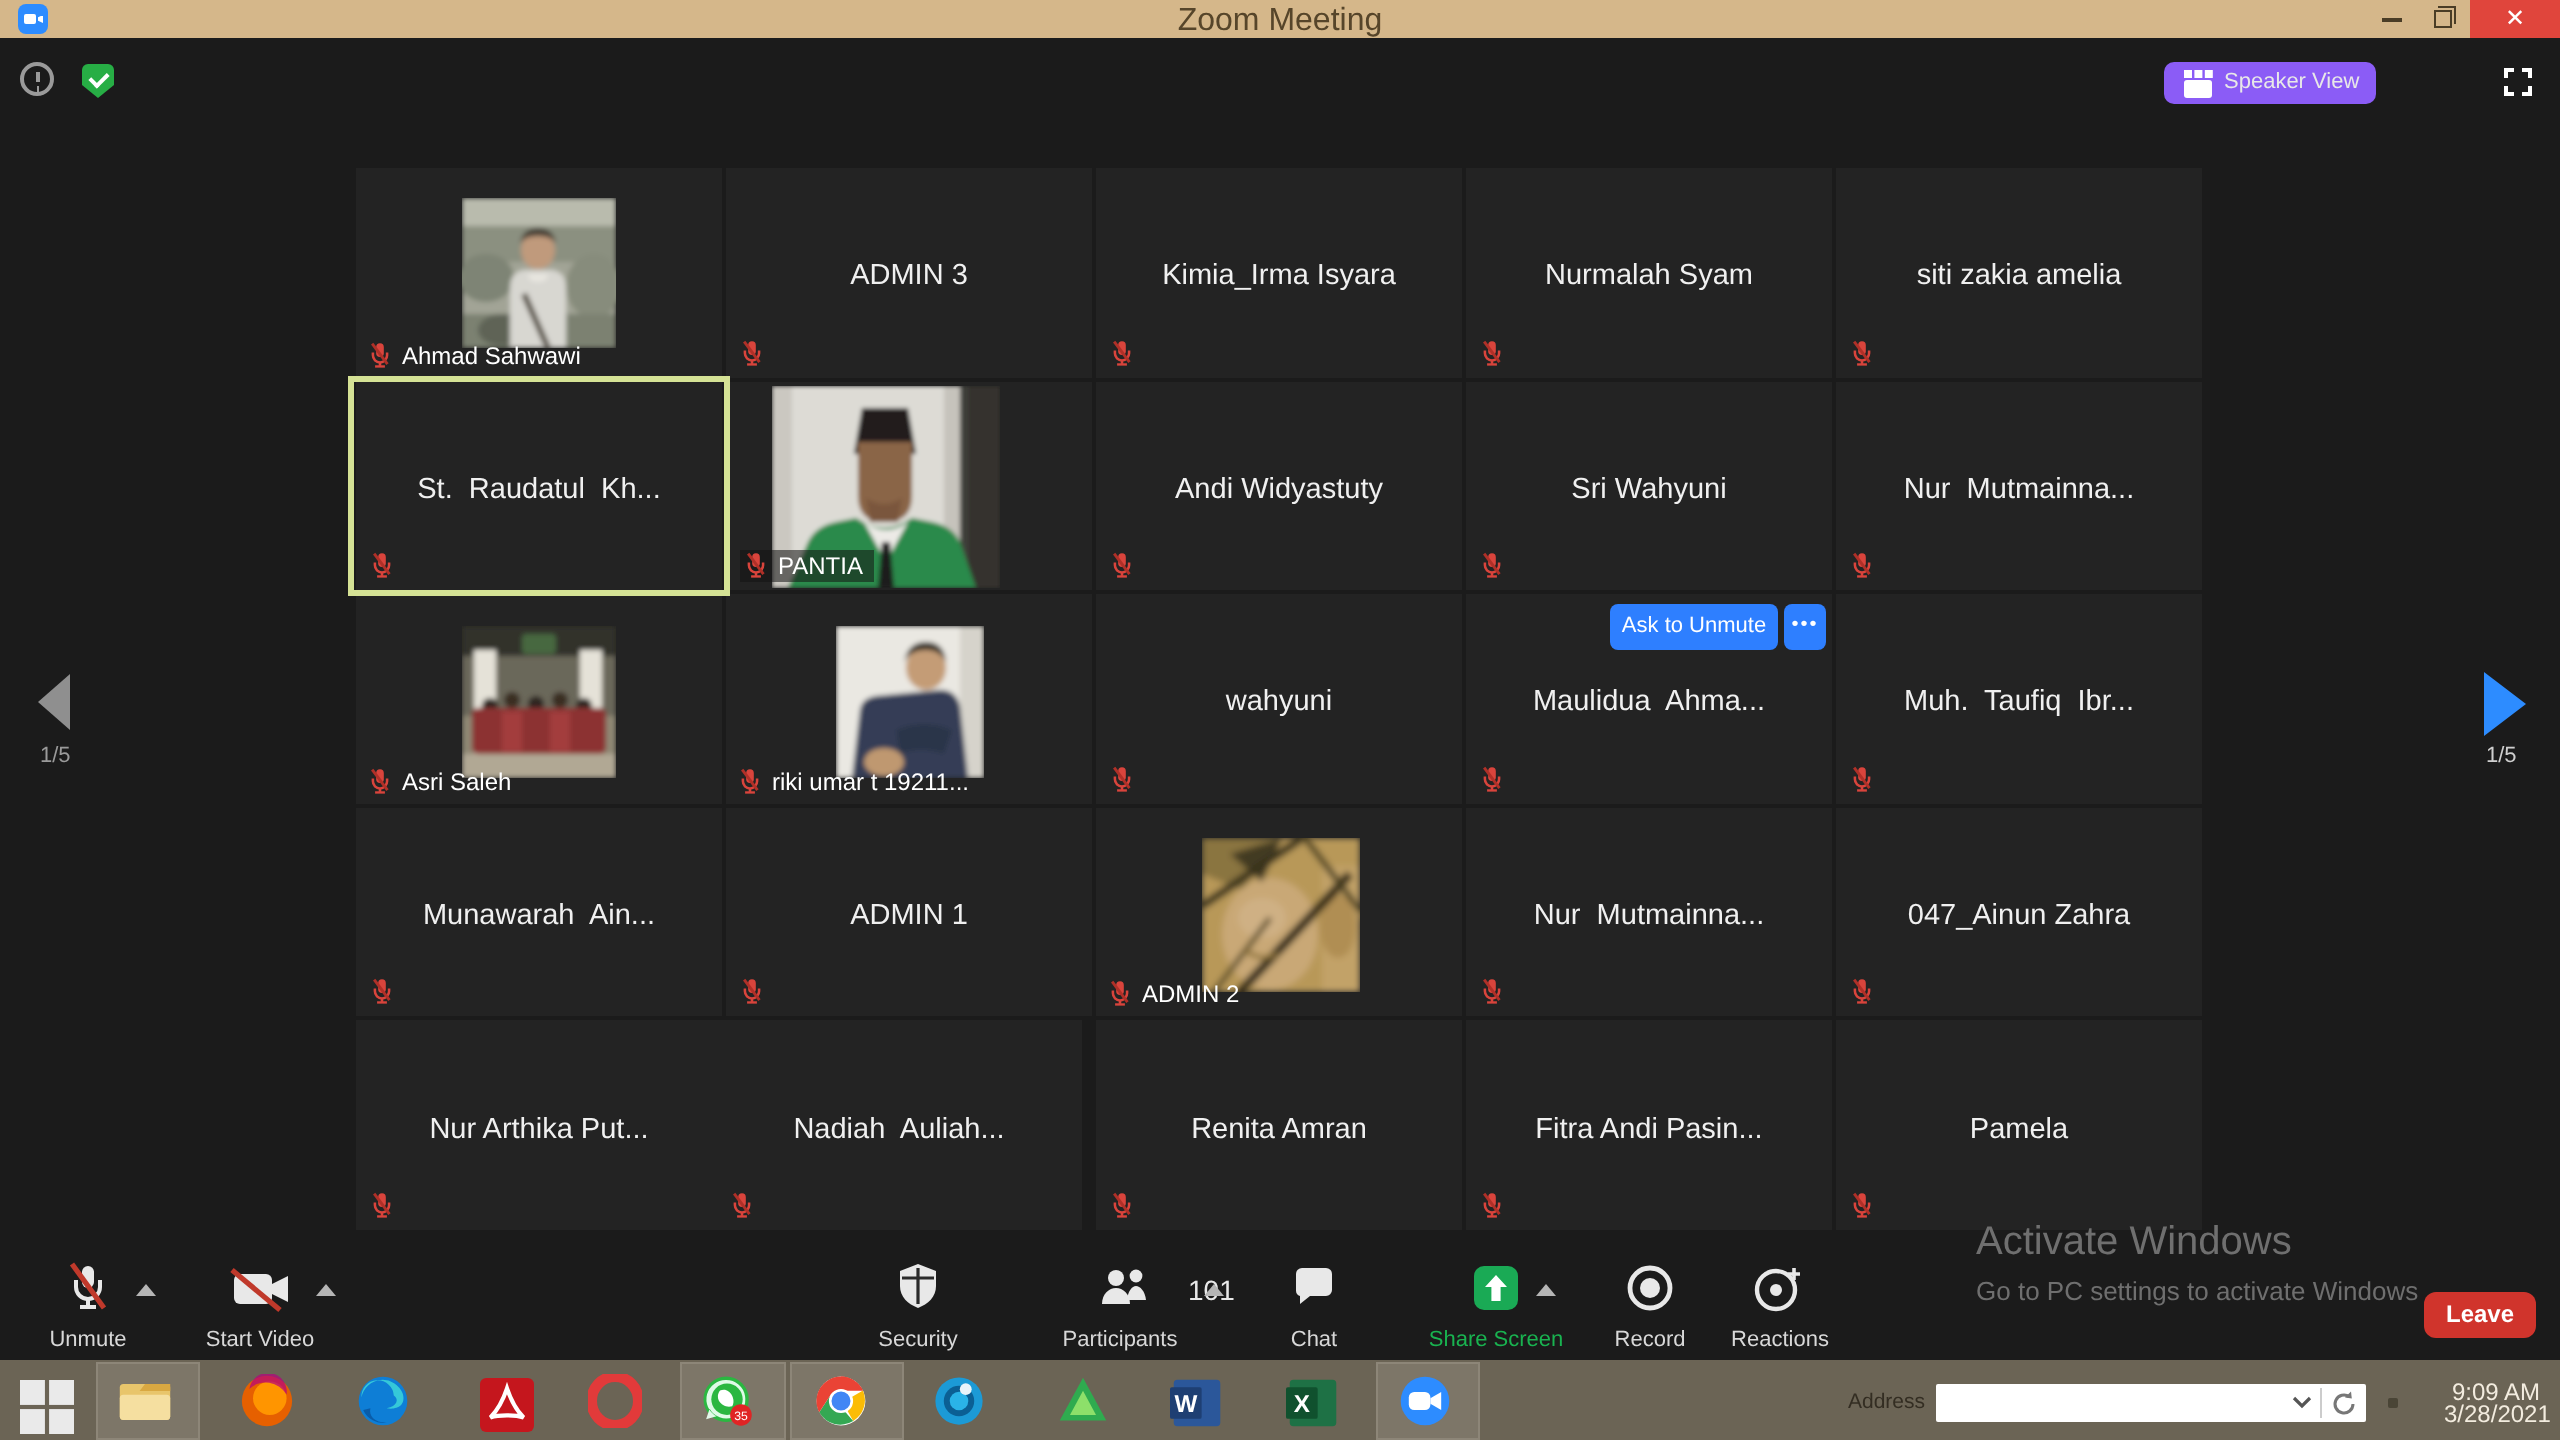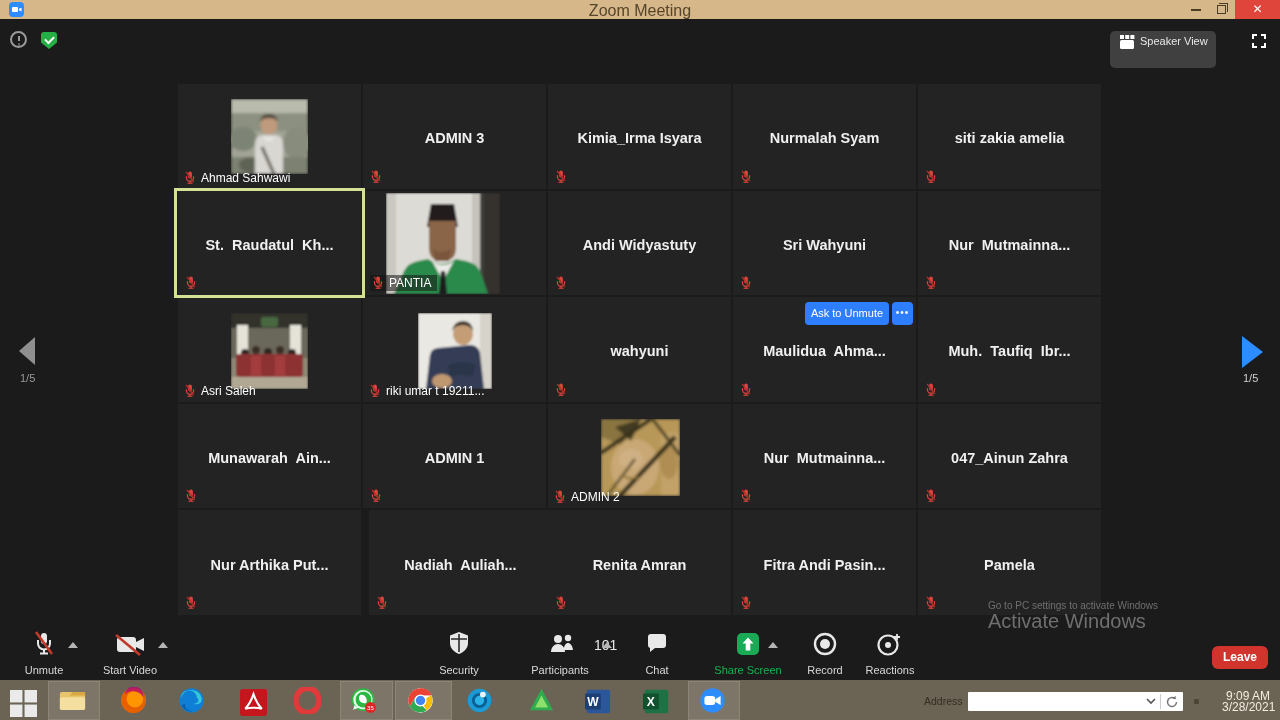--- a/index.html
+++ b/index.html
@@ -12,51 +12,51 @@
 #minb{position:absolute;left:1191px;top:9px;width:10px;height:2px;background:#4a3d26}
 #maxb{position:absolute;left:1217px;top:5px;width:9px;height:9px;border:1.5px solid #4a3d26;background:transparent}
 #maxb:after{content:"";position:absolute;left:1px;top:-3px;width:8px;height:8px;border-top:1.5px solid #4a3d26;border-right:1.5px solid #4a3d26}
 #closeb{position:absolute;left:1235px;top:0;width:45px;height:19px;background:#e0453c;color:#fff;text-align:center;font-size:12px;line-height:18px}
 
 #infoic{position:absolute;left:10px;top:31px;width:17px;height:17px;border-radius:50%;border:2px solid #9a9a9a}
 #infoic:after{content:"";position:absolute;left:5.5px;top:2.5px;width:2.4px;height:5px;background:#9a9a9a;box-shadow:0 6.5px 0 -0.5px #9a9a9a}
 #shieldic{position:absolute;left:41px;top:32px;width:16px;height:17px;background:#27ae45;border-radius:3px;clip-path:polygon(0 0,100% 0,100% 62%,50% 100%,0 62%)}
 #shieldic:after{content:"";position:absolute;left:3.5px;top:3.5px;width:7px;height:4px;border-left:2px solid #fff;border-bottom:2px solid #fff;transform:rotate(-45deg)}
 
-#spkbtn{position:absolute;left:1110px;top:31px;width:106px;height:37px;background:#404040;border-radius:5px;color:#e8e8e8;font-size:11px}
+#spkbtn{position:absolute;left:1082px;top:31px;width:106px;height:21px;background:#8b5cf6;border-radius:5px;color:#e8e8e8;font-size:11px}
 #spkbtn .ic{position:absolute;left:10px;top:9px;width:14px;height:9px;background:#fff;border-radius:1.5px}
 #spkbtn .ic:before{content:"";position:absolute;left:0;top:-5px;width:3.6px;height:3.6px;background:#fff;box-shadow:5.2px 0 0 #fff,10.4px 0 0 #fff}
 #spkbtn span{position:absolute;left:30px;top:4px}
 #fsic{position:absolute;left:1252px;top:34px;width:14px;height:14px}
 #fsic:before{content:"";position:absolute;left:0;top:0;width:14px;height:14px;
  background:
   linear-gradient(#fff,#fff) 0 0/5px 2px no-repeat, linear-gradient(#fff,#fff) 0 0/2px 5px no-repeat,
   linear-gradient(#fff,#fff) 100% 0/5px 2px no-repeat, linear-gradient(#fff,#fff) 100% 0/2px 5px no-repeat,
   linear-gradient(#fff,#fff) 0 100%/5px 2px no-repeat, linear-gradient(#fff,#fff) 0 100%/2px 5px no-repeat,
   linear-gradient(#fff,#fff) 100% 100%/5px 2px no-repeat, linear-gradient(#fff,#fff) 100% 100%/2px 5px no-repeat}
 
 .tile{position:absolute;width:183px;height:104.6px;background:#232323;overflow:hidden}
-.cname{position:absolute;left:0;top:2px;width:100%;height:100%;display:flex;align-items:center;justify-content:center;color:#f0f0f0;font-weight:bold;font-size:14.5px;text-align:center}
+.cname{position:absolute;left:0;top:2px;width:100%;height:100%;display:flex;align-items:center;justify-content:center;color:#f0f0f0;font-weight:normal;font-size:14.5px;text-align:center}
 .mic{position:absolute;left:8px;bottom:6px;width:10px;height:13px}
 .blabel{position:absolute;left:7px;bottom:4px;display:flex;color:#fff;font-size:12px}
 .blabel .mic{position:static;margin-right:6px}
 .dk{background:rgba(20,20,20,.55);padding:1px 6px 1px 3px}
 
 .ph{position:absolute}
 
 #larr{position:absolute;left:19px;top:337px;width:0;height:0;border-top:14px solid transparent;border-bottom:14px solid transparent;border-right:16px solid #8f8f8f}
 #l15{position:absolute;left:20px;top:372px;font-size:11px;color:#9a9a9a}
 #rarr{position:absolute;left:1242px;top:336px;width:0;height:0;border-top:16px solid transparent;border-bottom:16px solid transparent;border-left:21px solid #2d8cff}
 #r15{position:absolute;left:1243px;top:372px;font-size:11px;color:#cfcfcf}
 
 #askbtn{position:absolute;left:805px;top:302px;width:84px;height:23px;background:#2e7fff;border-radius:4px;color:#fff;font-size:11px;text-align:center;line-height:23px}
 #askdots{position:absolute;left:892px;top:302px;width:21px;height:23px;background:#2e7fff;border-radius:4px;color:#fff;font-size:10px;text-align:center;line-height:21px;letter-spacing:1px}
 
 #aw1{position:absolute;left:988px;top:610px;font-size:20px;color:#6f6f6f;z-index:9}
-#aw2{position:absolute;left:988px;top:600px;font-size:10px;color:#6f6f6f;z-index:9}
+#aw2{position:absolute;left:988px;top:638px;font-size:13px;color:#6f6f6f;z-index:9}
 
 #btoolbar{position:absolute;left:0;top:628px;width:1280px;height:52px;background:#1b1b1b}
 .titem{position:absolute;top:0;text-align:center;color:#d8d8d8;font-size:11px}
 .titem .lbl{position:absolute;left:50%;transform:translateX(-50%);top:36px;white-space:nowrap}
 .caret{position:absolute;width:0;height:0;border-left:5px solid transparent;border-right:5px solid transparent;border-bottom:6px solid #b5b5b5}
 #leave{position:absolute;left:1212px;top:646px;width:56px;height:23px;background:#d0342c;border-radius:6px;color:#fff;font-weight:bold;font-size:12px;text-align:center;line-height:23px}
 
 #taskbar{position:absolute;left:0;top:680px;width:1280px;height:40px;background:#6b6455}
 .tkhl{position:absolute;top:681px;height:39px;background:#7d7668;border:1px solid #8d8678}
 .tkic{position:absolute;top:687px;width:27px;height:27px}
@@ -312,21 +312,21 @@
     <svg class="mic" viewBox="0 0 11 14">
       <use href="#micsym"></use>
     </svg>
   </div>
 <div class="tile" style="left:178px;top:510.4px">
     <div class="cname">Nur Arthika Put...</div>
     <svg class="mic" viewBox="0 0 11 14">
       <use href="#micsym"></use>
     </svg>
   </div>
-<div class="tile" style="left:369px;top:510.4px">
+<div class="tile" style="left:358px;top:510.4px">
     <div class="cname">Nadiah&nbsp; Auliah...</div>
     <svg class="mic" viewBox="0 0 11 14">
       <use href="#micsym"></use>
     </svg>
   </div>
 <div class="tile" style="left:548px;top:510.4px">
     <div class="cname">Renita Amran</div>
     <svg class="mic" viewBox="0 0 11 14">
       <use href="#micsym"></use>
     </svg>

